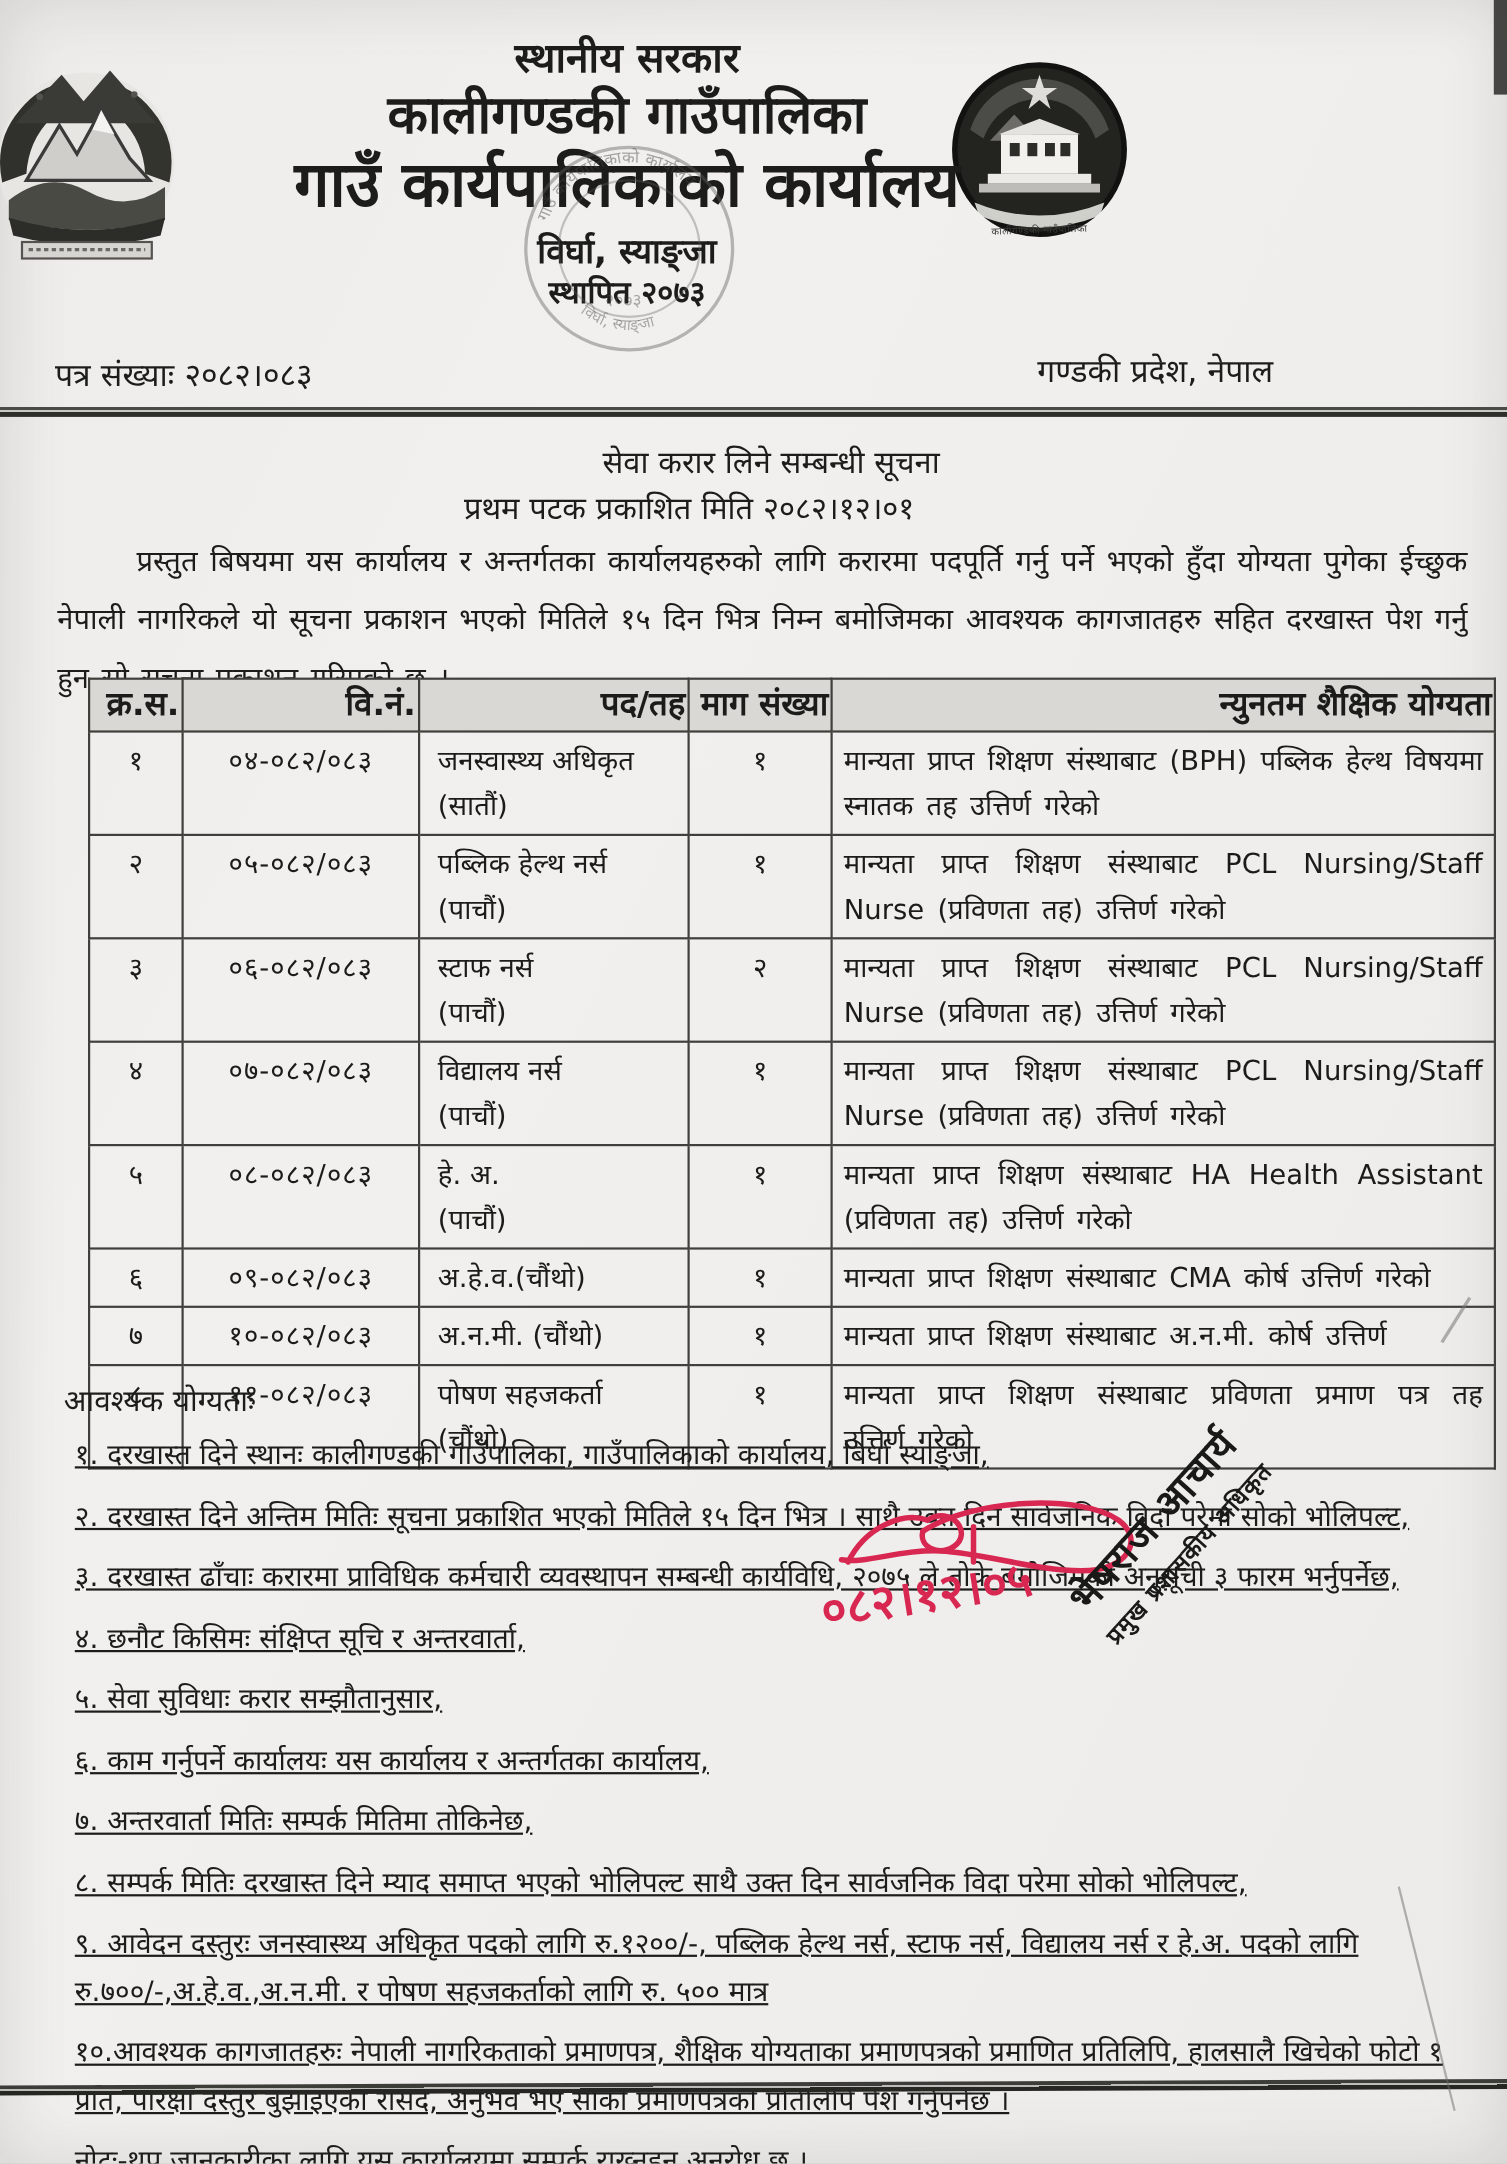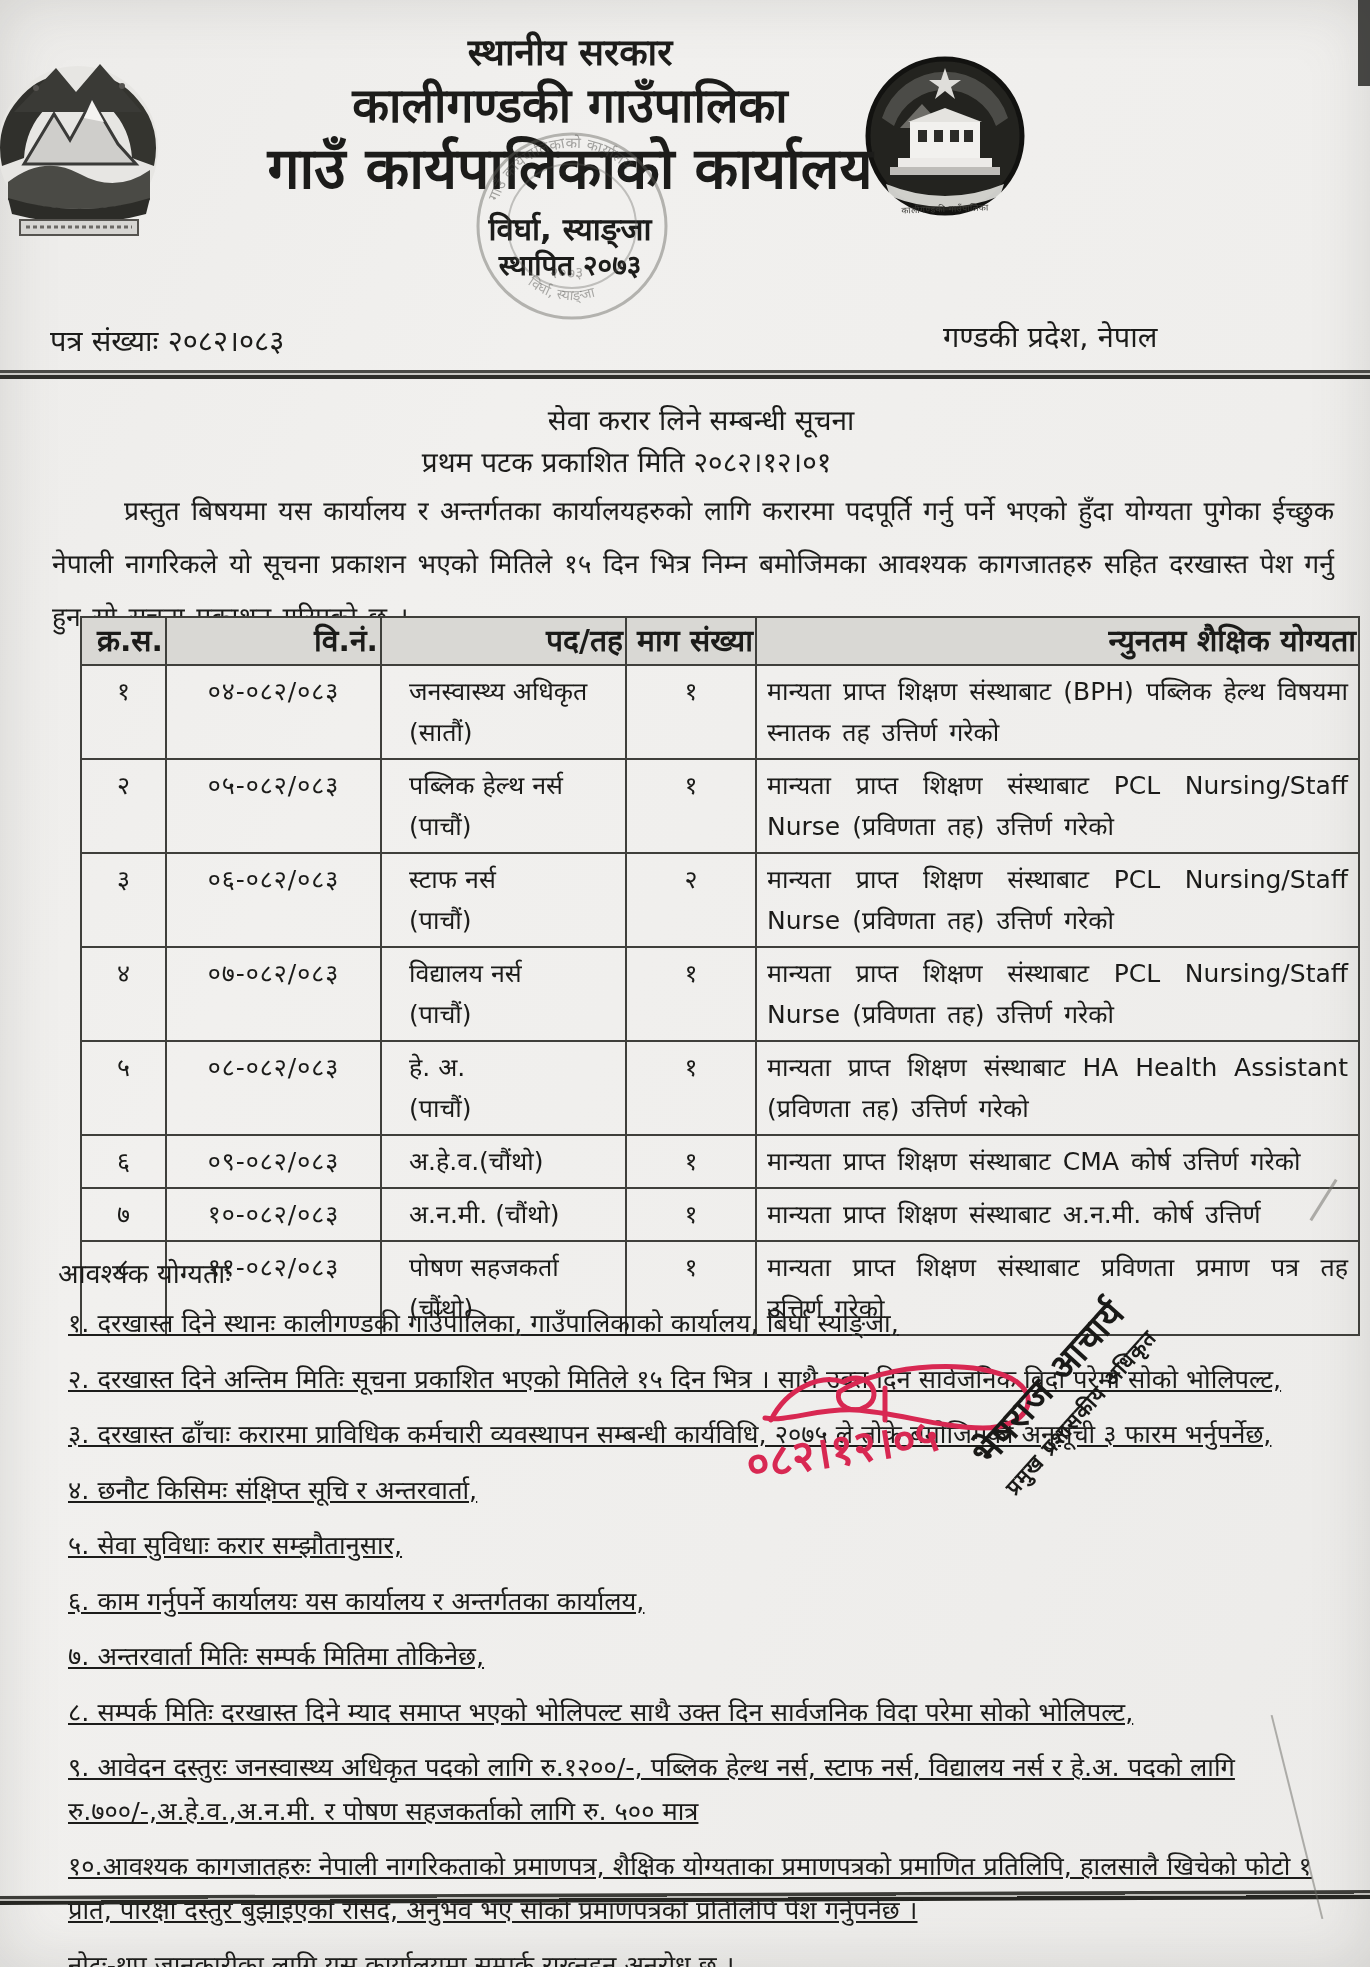--- a/index.html
+++ b/index.html
@@ -27,21 +27,21 @@
   .notice-date{position:absolute;left:0;top:442px;width:1253px;text-align:center;font-size:28px;}
   .intro{position:absolute;left:52px;top:484px;width:1282px;font-size:26.5px;line-height:53px;
          text-align:justify;text-indent:72px;margin:0;word-spacing:3px;}
   
   .vtable{position:absolute;left:80px;top:616px;width:1278px;border-collapse:collapse;table-layout:fixed;}
   .vtable th,.vtable td{border:2px solid #3f3f3b;vertical-align:top;color:#1b1b19;}
   .vtable th{background:#d9d8d4;font-weight:bold;font-size:30px;padding:6px 2px;line-height:34px;text-align:right;}
   .vtable td{font-size:25px;line-height:41px;padding:5px 10px;}
   .vtable td.c0,.vtable td.c3{text-align:center;}
   .vtable td.c1{text-align:center;letter-spacing:1px;}
-  .vtable td.c2{white-space:pre-line;padding-left:27px;}
+  .vtable td.c2{white-space:pre-line;padding-left:16px;}
   .vtable td.c4{text-align:justify;word-spacing:4px;}
   
   .req-heading{position:absolute;left:58px;top:1254px;font-size:27px;}
   .req-list{position:absolute;left:56px;top:1290px;width:1292px;font-size:25.5px;line-height:43.5px;}
   .req-item{margin:12px;text-decoration:underline;}
   .note-line{margin-top:3px;}
   
   .signature-svg{position:absolute;left:735px;top:1348px;}
   .officer-stamp{position:absolute;left:890px;top:1352px;width:340px;transform:rotate(-48deg);
                  text-align:center;color:#191917;}

